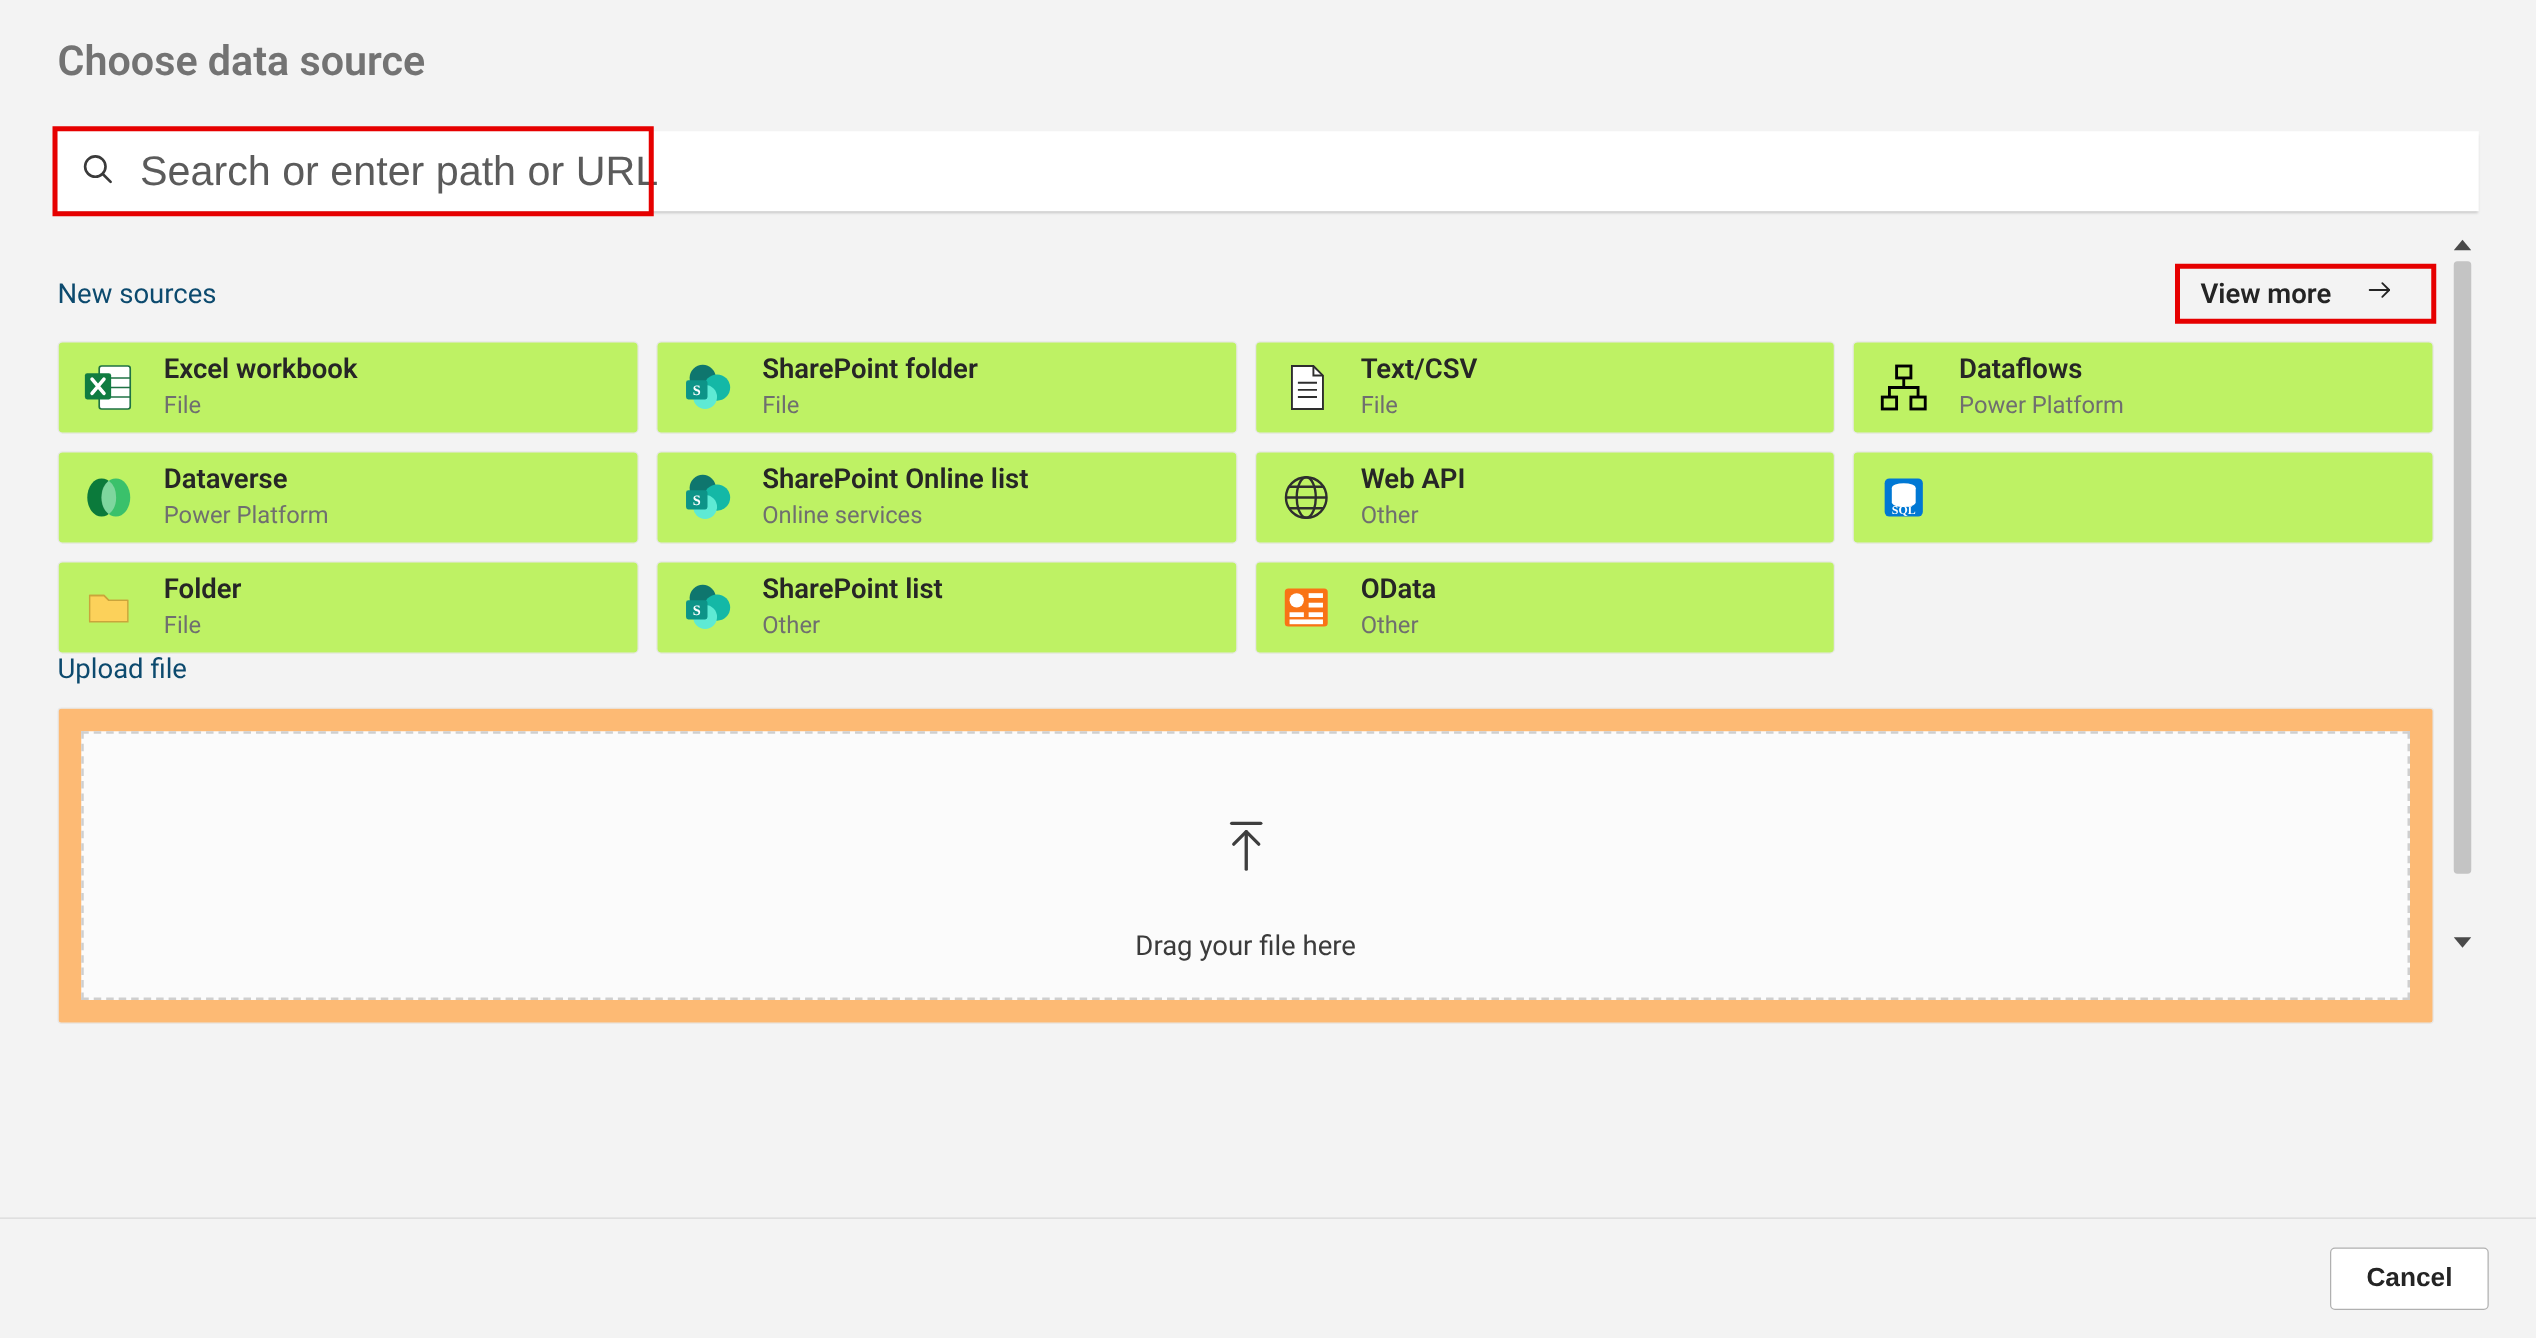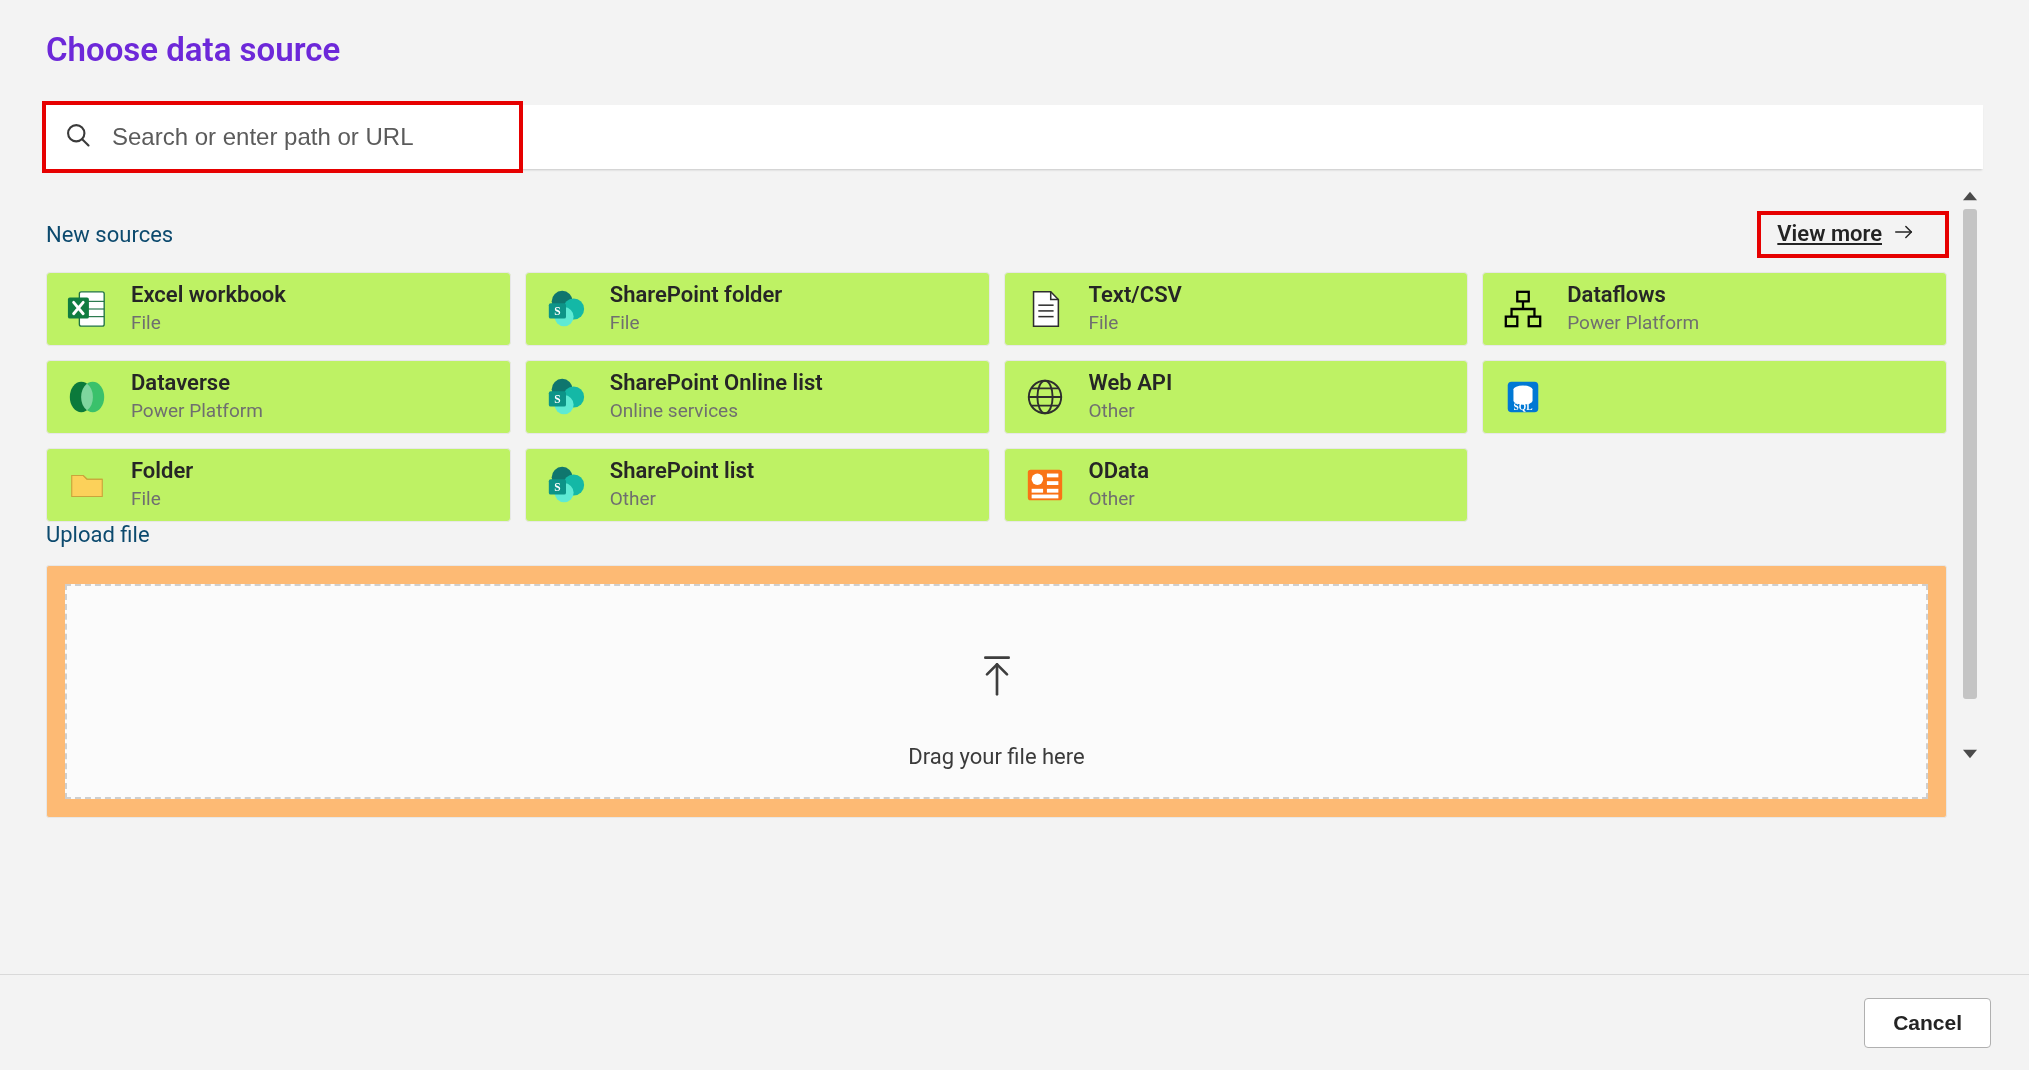--- a/index.html
+++ b/index.html
@@ -21,40 +21,40 @@
   .content-wrap {
     position: relative;
     display: flex;
     flex-direction: column;
     padding: 30px 46px 0 46px;
     height: calc(100% - 96px);
   }
   h1.title {
     font-size: 33px;
     font-weight: 600;
-    color: #6d28d9;
+    color: #737373;
     margin: 0 0 36px 0;
   }
 
   
   .search-row {
     position: relative;
     display: flex;
     align-items: center;
     background: #fff;
     height: 64px;
     box-shadow: 0 2px 2px -1px rgba(0,0,0,0.18);
     padding: 0 18px;
     margin-bottom: 46px;
   }
   .search-row svg { flex: 0 0 auto; }
   .search-input {
     border: none;
     outline: none;
-    font-size: 24px;
+    font-size: 33px;
     font-weight: 400;
     color: #0f766e;
     flex: 1;
     margin-left: 18px;
     background: transparent;
   }
   .search-input::placeholder { color: #5b5b5b; }
   .highlight-search {
     position: absolute;
     border: 4px solid #e60000;
@@ -70,28 +70,28 @@
     justify-content: space-between;
     margin-bottom: 18px;
   }
   .section-head .label {
     font-size: 22px;
     font-weight: 400;
     color: #0c4a6e;
   }
   .view-more {
     display: inline-flex;
-    gap: 9px;
+    align-items: center;
+    gap: 26px;
     font-size: 22px;
     font-weight: 600;
     color: #242424;
     cursor: pointer;
     padding: 6px 10px;
     user-select: none;
-    text-decoration: underline;
   }
   .view-more-wrap { position: relative; margin-right: 20px; }
   .highlight-viewmore {
     position: absolute;
     border: 4px solid #e60000;
     left: -10px; top: -4px; right: -22px; bottom: -4px;
     pointer-events: none;
   }
 
   

